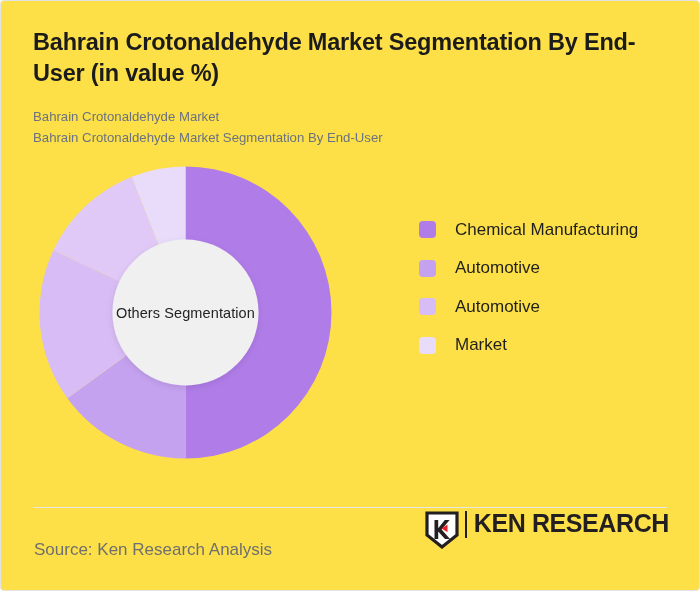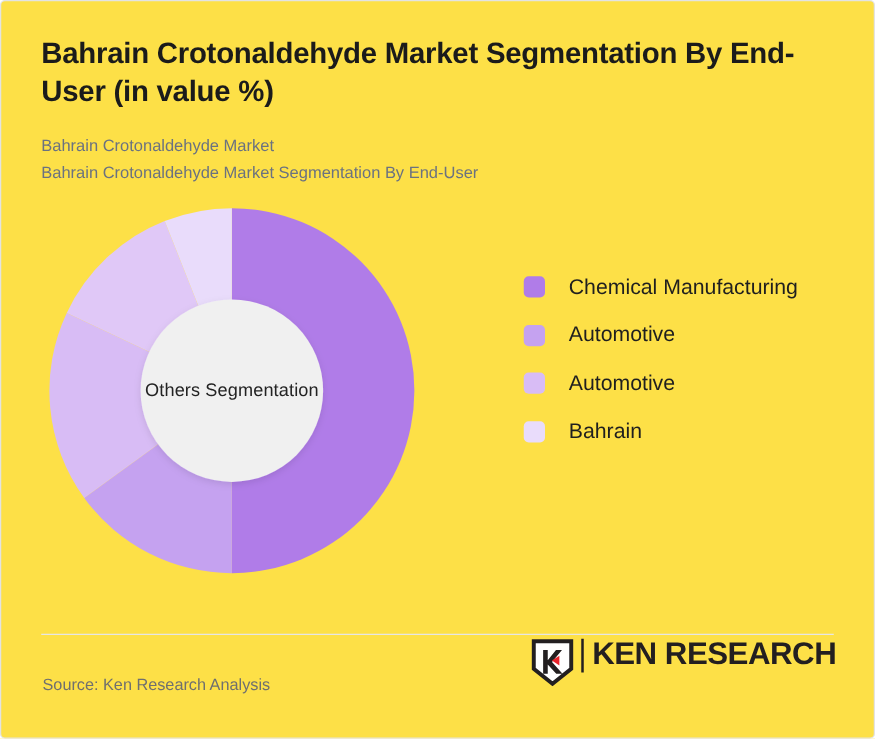--- a/index.html
+++ b/index.html
@@ -106,21 +106,21 @@
     left: 32px;
     right: 32px;
     top: 0;
     height: 1px;
     background: #e6e6e6;
   }
   .source-text {
     position: absolute;
     left: 33px;
     top: 33px;
-    font-size: 13px;
+    font-size: 17px;
     color: #6f6f6f;
   }
   .brand {
     position: absolute;
     right: 30px;
     top: 4px;
     display: flex;
     align-items: flex-start;
   }
   .brand-mark {
@@ -187,21 +187,21 @@
         <div class="legend-item">
           <span class="legend-swatch" style="background: rgb(197, 162, 240);"></span>
           <span class="legend-label">Automotive</span>
         </div>
         <div class="legend-item">
           <span class="legend-swatch" style="background: rgb(216, 188, 245);"></span>
           <span class="legend-label">Automotive</span>
         </div>
         <div class="legend-item">
           <span class="legend-swatch" style="background: rgb(233, 220, 251);"></span>
-          <span class="legend-label">Bahrain</span>
+          <span class="legend-label">Market</span>
         </div>
       </div>
 
   </div>
 
   <div class="footer">
     <div class="footer-rule"></div>
     <div class="source-text">Source: Ken Research Analysis</div>
     <div class="brand">
       <svg class="brand-mark" viewBox="0 0 34 38">

